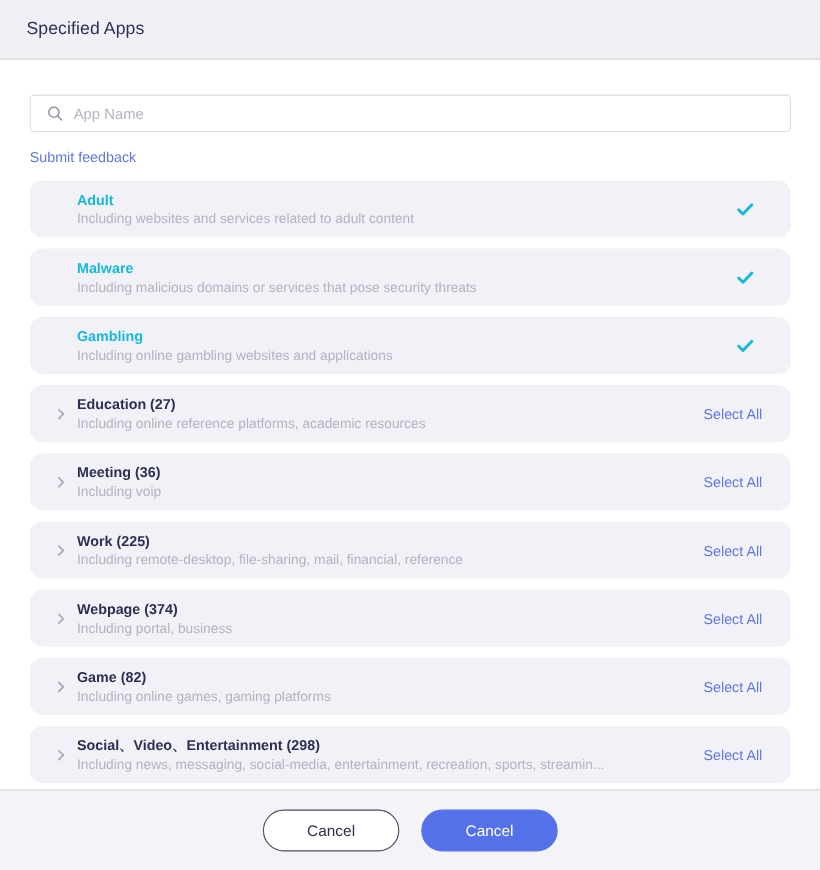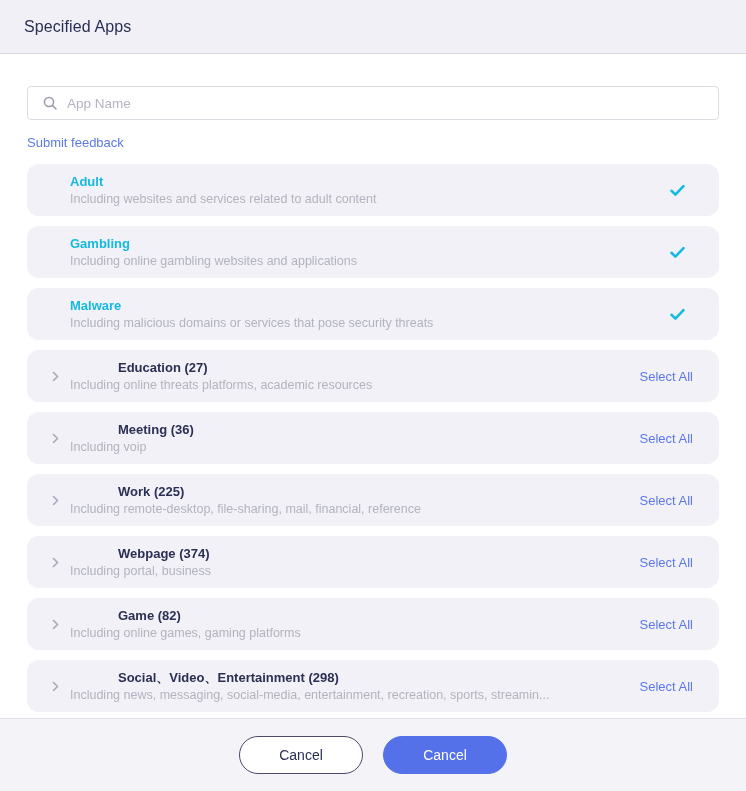--- a/index.html
+++ b/index.html
@@ -109,21 +109,21 @@
   }
   .row-spacer { width: 21px; flex: 0 0 auto; }
   .row-text { flex: 1 1 auto; min-width: 0; }
   .row-title {
     font-size: 13px;
     font-weight: bold;
     line-height: 17px;
     white-space: nowrap;
   }
   .row-title.blocked { color: #15b9e0; }
-  .row-title.category { color: #2b2f53; margin-left: 48px; }
+  .row-title.category { color: #2b2f53; }
   .row-desc {
     font-size: 12.5px;
     color: #b3b3bf;
     line-height: 17px;
     margin-top: 1px;
     white-space: nowrap;
     overflow: hidden;
     text-overflow: ellipsis;
   }
   .row-action { flex: 0 0 auto; margin-left: 14px; display: flex; align-items: center; }
@@ -197,48 +197,48 @@
           </div>
           <div class="row-action">
             <svg class="check-icon" viewBox="0 0 19 19">
               <polyline points="3.5,9.8 7.4,13.6 15.5,5.2" fill="none" stroke="#15b9e0" stroke-width="2.6" stroke-linecap="round" stroke-linejoin="round"></polyline>
             </svg>
           </div>
         </div>
         <div class="app-row">
           <span class="row-spacer"></span>
           <div class="row-text">
-            <div class="row-title blocked">Gambling</div>
-            <div class="row-desc">Including online gambling websites and applications</div>
+            <div class="row-title blocked">Malware</div>
+            <div class="row-desc">Including malicious domains or services that pose security threats</div>
           </div>
           <div class="row-action">
             <svg class="check-icon" viewBox="0 0 19 19">
               <polyline points="3.5,9.8 7.4,13.6 15.5,5.2" fill="none" stroke="#15b9e0" stroke-width="2.6" stroke-linecap="round" stroke-linejoin="round"></polyline>
             </svg>
           </div>
         </div>
         <div class="app-row">
           <span class="row-spacer"></span>
           <div class="row-text">
-            <div class="row-title blocked">Malware</div>
-            <div class="row-desc">Including malicious domains or services that pose security threats</div>
+            <div class="row-title blocked">Gambling</div>
+            <div class="row-desc">Including online gambling websites and applications</div>
           </div>
           <div class="row-action">
             <svg class="check-icon" viewBox="0 0 19 19">
               <polyline points="3.5,9.8 7.4,13.6 15.5,5.2" fill="none" stroke="#15b9e0" stroke-width="2.6" stroke-linecap="round" stroke-linejoin="round"></polyline>
             </svg>
           </div>
         </div>
         <div class="app-row">
           <svg class="chevron" viewBox="0 0 13 13">
             <polyline points="4.5,2.5 8.5,6.5 4.5,10.5" fill="none" stroke="#a8a8b8" stroke-width="1.6" stroke-linecap="round" stroke-linejoin="round"></polyline>
           </svg>
           <div class="row-text">
             <div class="row-title category">Education (27)</div>
-            <div class="row-desc">Including online threats platforms, academic resources</div>
+            <div class="row-desc">Including online reference platforms, academic resources</div>
           </div>
           <div class="row-action">
             <span class="select-all">Select All</span>
           </div>
         </div>
         <div class="app-row">
           <svg class="chevron" viewBox="0 0 13 13">
             <polyline points="4.5,2.5 8.5,6.5 4.5,10.5" fill="none" stroke="#a8a8b8" stroke-width="1.6" stroke-linecap="round" stroke-linejoin="round"></polyline>
           </svg>
           <div class="row-text">

